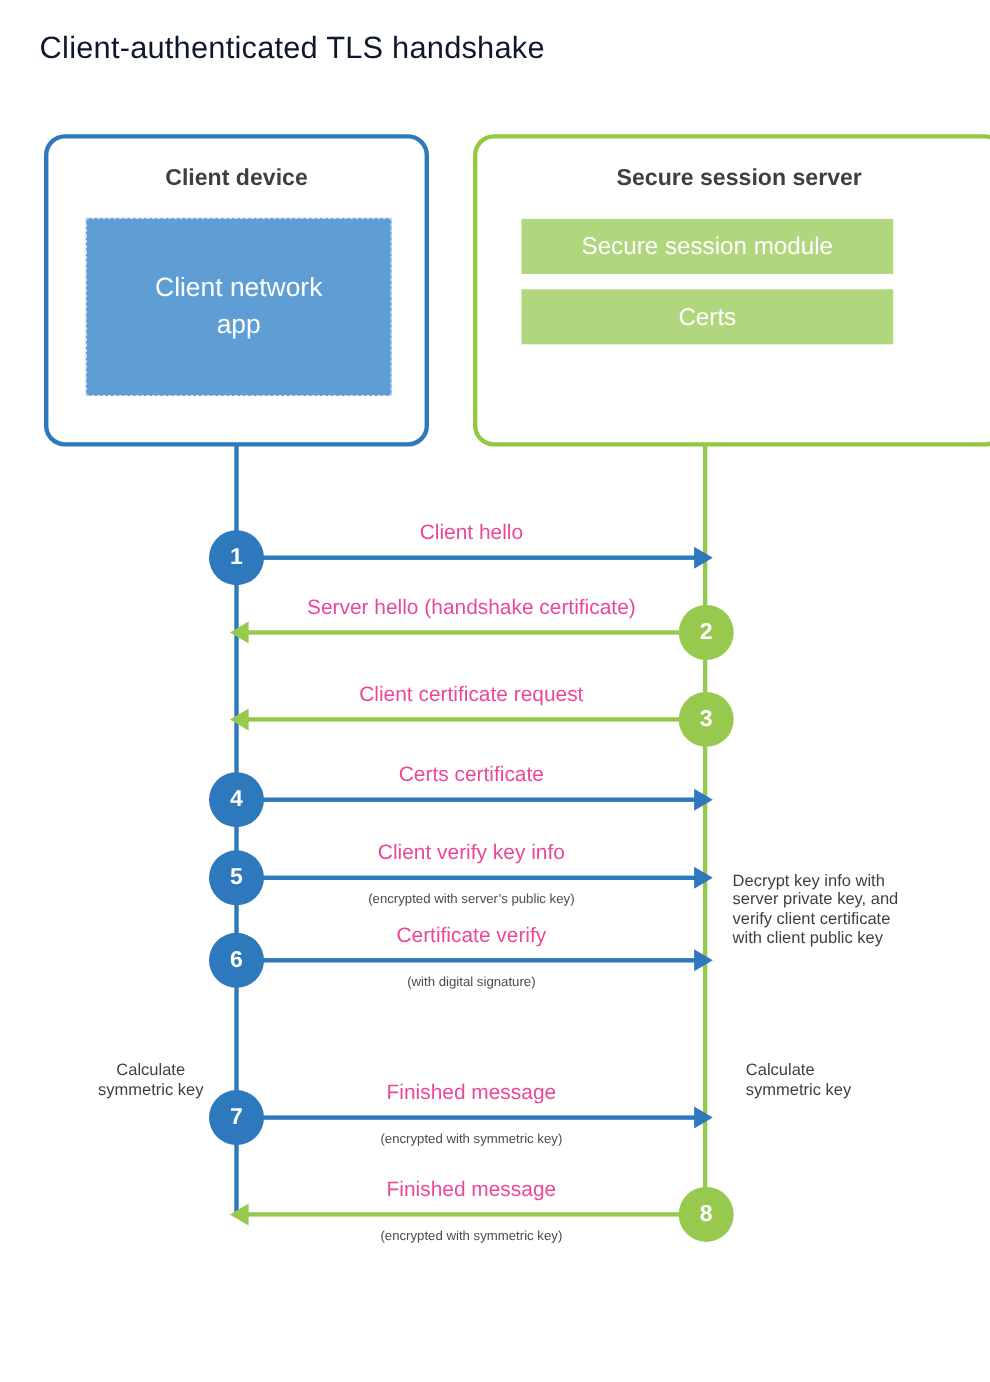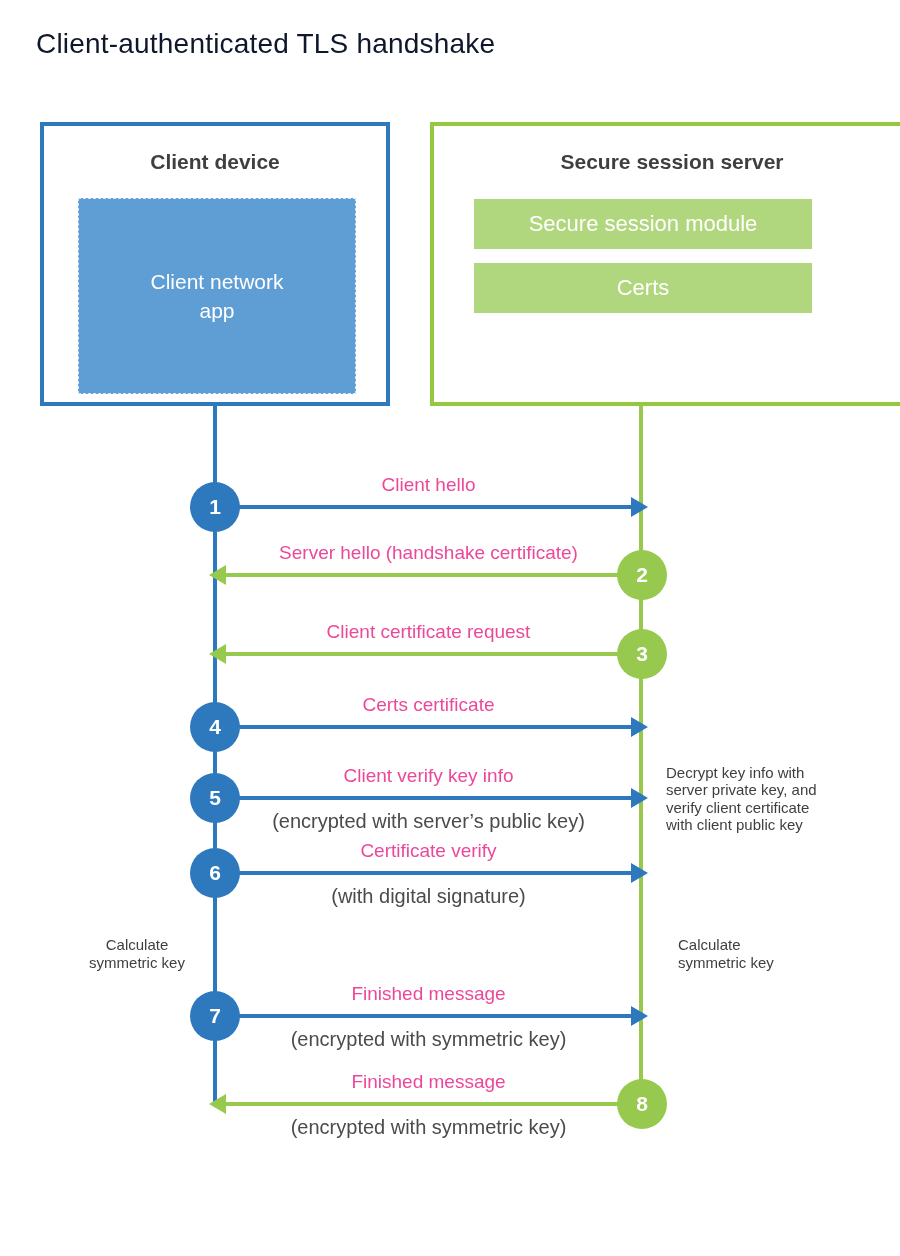--- a/index.html
+++ b/index.html
@@ -5,32 +5,32 @@
   html,body{margin:0;padding:0;background:#ffffff;}
   .canvas{
     position:relative;width:900px;height:1256px;background:#ffffff;overflow:hidden;
     font-family:"Liberation Sans","DejaVu Sans",sans-serif;
   }
   .page-title{
     position:absolute;left:36px;top:28px;font-size:28px;font-weight:400;
     color:#0f172a;letter-spacing:.2px;
   }
   
-  .actor-box{position:absolute;top:122px;height:284px;background:#fff;box-sizing:border-box;}
+  .actor-box{position:absolute;top:122px;height:284px;background:#fff;box-sizing:border-box;border-radius:19px;}
   .client-box{left:40px;width:350px;border:4px solid #2e78bd;}
   .server-box{left:430px;width:484px;border:4px solid #95c83f;}
   .actor-title{
     position:absolute;left:0;top:24px;width:100%;text-align:center;
     font-size:21px;font-weight:700;color:#3f3f3f;
   }
   .app-box{
-    position:absolute;left:34px;top:72px;width:278px;height:196px;
+    position:absolute;left:34px;top:72px;width:278px;height:162px;
     background:#5f9ed5;border:1px dashed #d4e6f7;box-sizing:border-box;
     display:flex;align-items:center;justify-content:center;text-align:center;
-    color:#ffffff;font-size:21px;white-space:pre-line;line-height:1.4;
+    color:#ffffff;font-size:24px;white-space:pre-line;line-height:1.4;
   }
   .module-bar{
     position:absolute;left:40px;width:338px;height:50px;background:#b1d77e;
     display:flex;align-items:center;justify-content:center;
     color:#ffffff;font-size:22px;font-weight:400;
   }
   .bar-1{top:73px}.bar-2{top:137px}.bar-3{top:200px}
   
   .lifeline{position:absolute;top:405px;width:4px;height:700px;}
   .lifeline-client{left:213px;background:#2e78bd;}
@@ -56,26 +56,27 @@
     color:#fff;font-size:21px;font-weight:700;
   }
   .circle-left{left:-25px;}
   .circle-right{right:-25px;}
   .msg-label{
     position:absolute;left:0;width:100%;bottom:11px;text-align:center;
     font-size:19px;color:#ec4899;
   }
   .msg-sub{
     position:absolute;left:0;width:100%;top:12px;text-align:center;
-    font-size:20px;color:#4b4b4b;
+    font-size:12px;color:#4b4b4b;
   }
   
   .note{
     position:absolute;font-size:15px;color:#3f3f3f;line-height:1.16;
     white-space:pre-line;
+    margin-top:28px;
   }
   .decrypt-note{left:666px;top:764px;width:175px;text-align:left;}
   .calc-left{left:62px;top:936px;width:150px;text-align:center;line-height:1.2;}
   .calc-right{left:678px;top:936px;width:150px;text-align:left;line-height:1.2;}
 </style>
 </head>
 <body>
 
 <div class="canvas">
 

